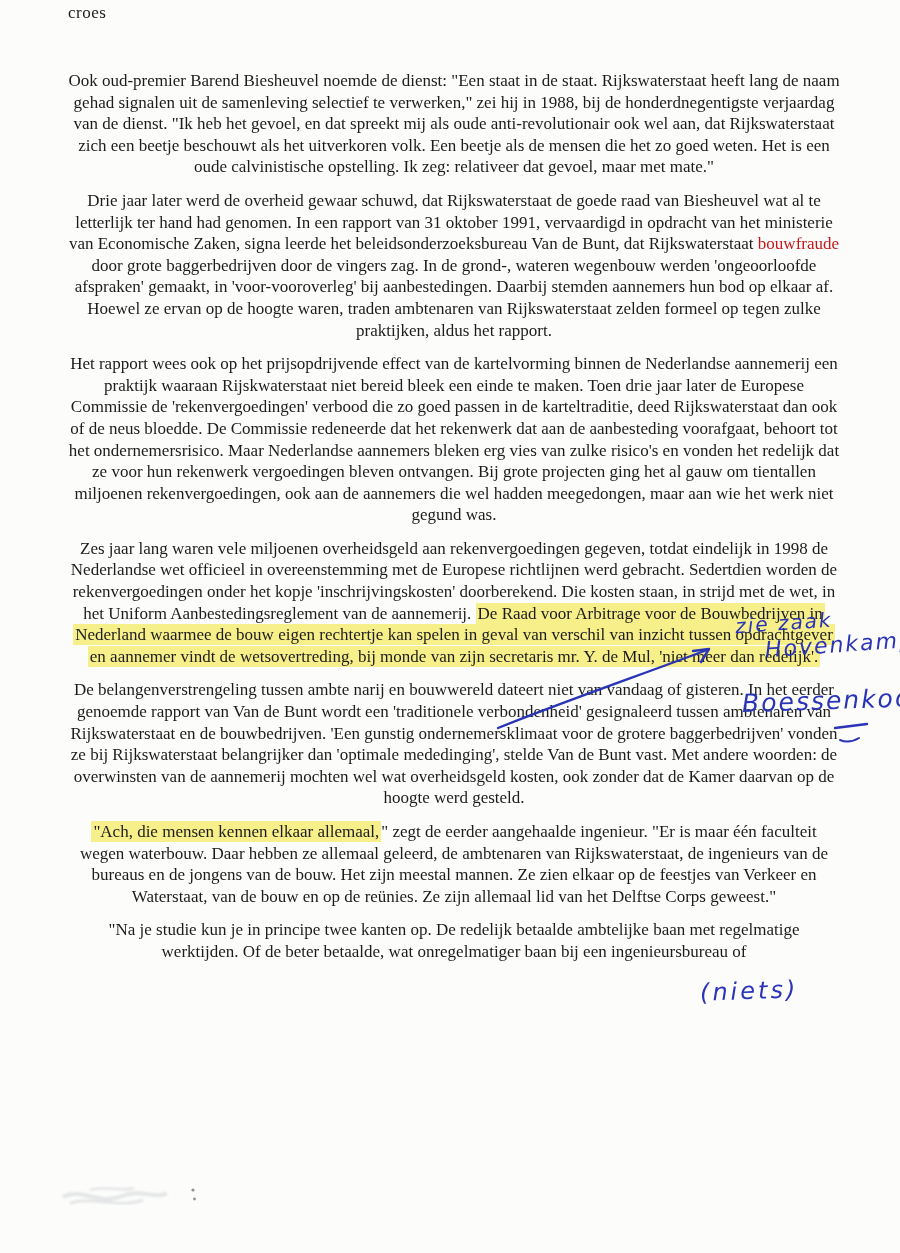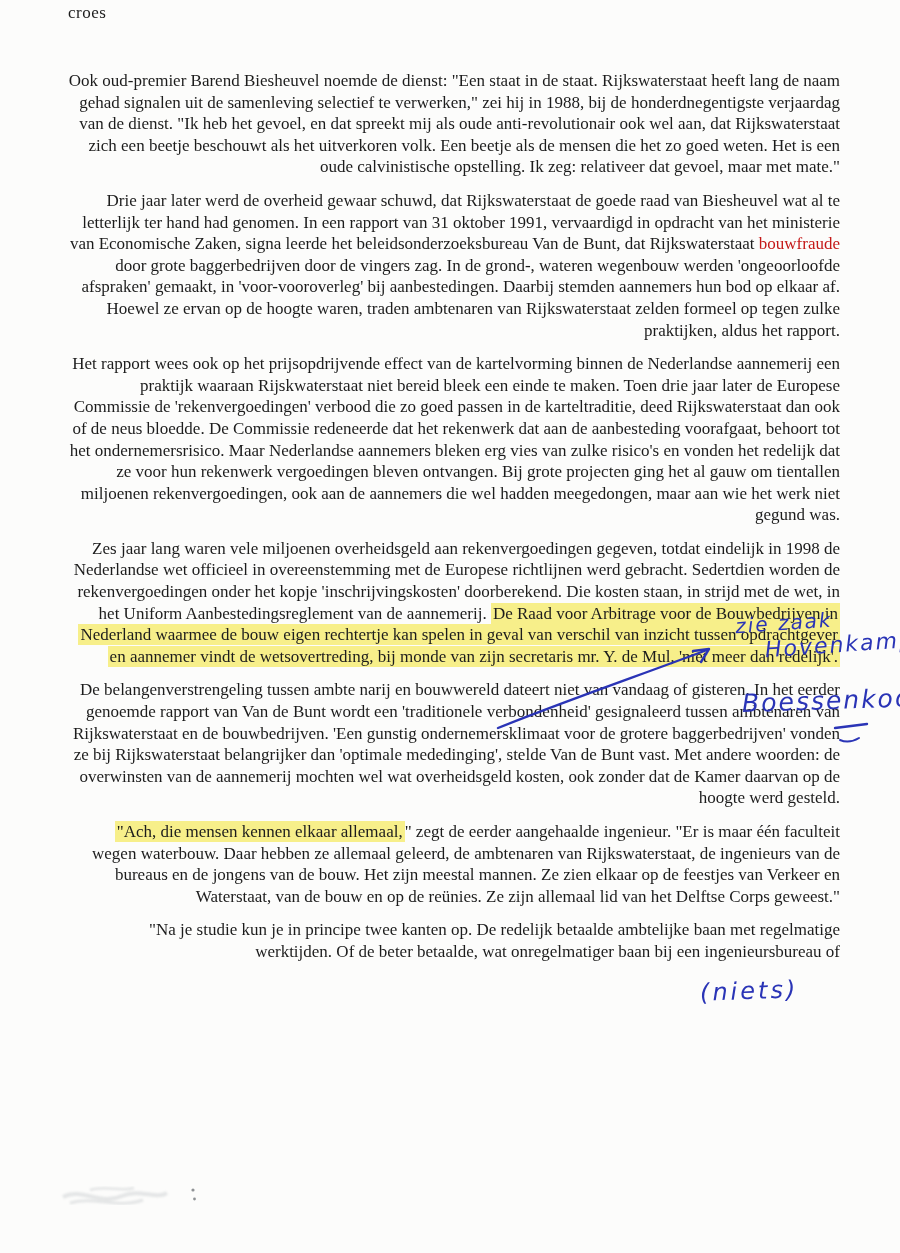--- a/index.html
+++ b/index.html
@@ -20,21 +20,21 @@
     overflow:hidden;
   }
   .page-header{
     position:absolute;left:68px;top:3px;
     font-size:17px;letter-spacing:0.5px;font-family:Liberation Serif, serif;
   }
   .doc{
     position:absolute;left:68px;top:70px;width:772px;
     font-size:17px;line-height:21.6px;
   }
-  .para{margin:0 0 12px 0;text-align:right;}
+  .para{margin:0 0 12px 0;text-align:center;}
   .seg-normal{}
   .seg-red{color:var(--red-emphasis);font-weight:normal;}
   .seg-highlight{
     background:var(--highlighter-yellow);
     padding:1px 2px;
     -webkit-box-decoration-break:clone;
     box-decoration-break:clone;
   }
   .hand{
     position:absolute;

